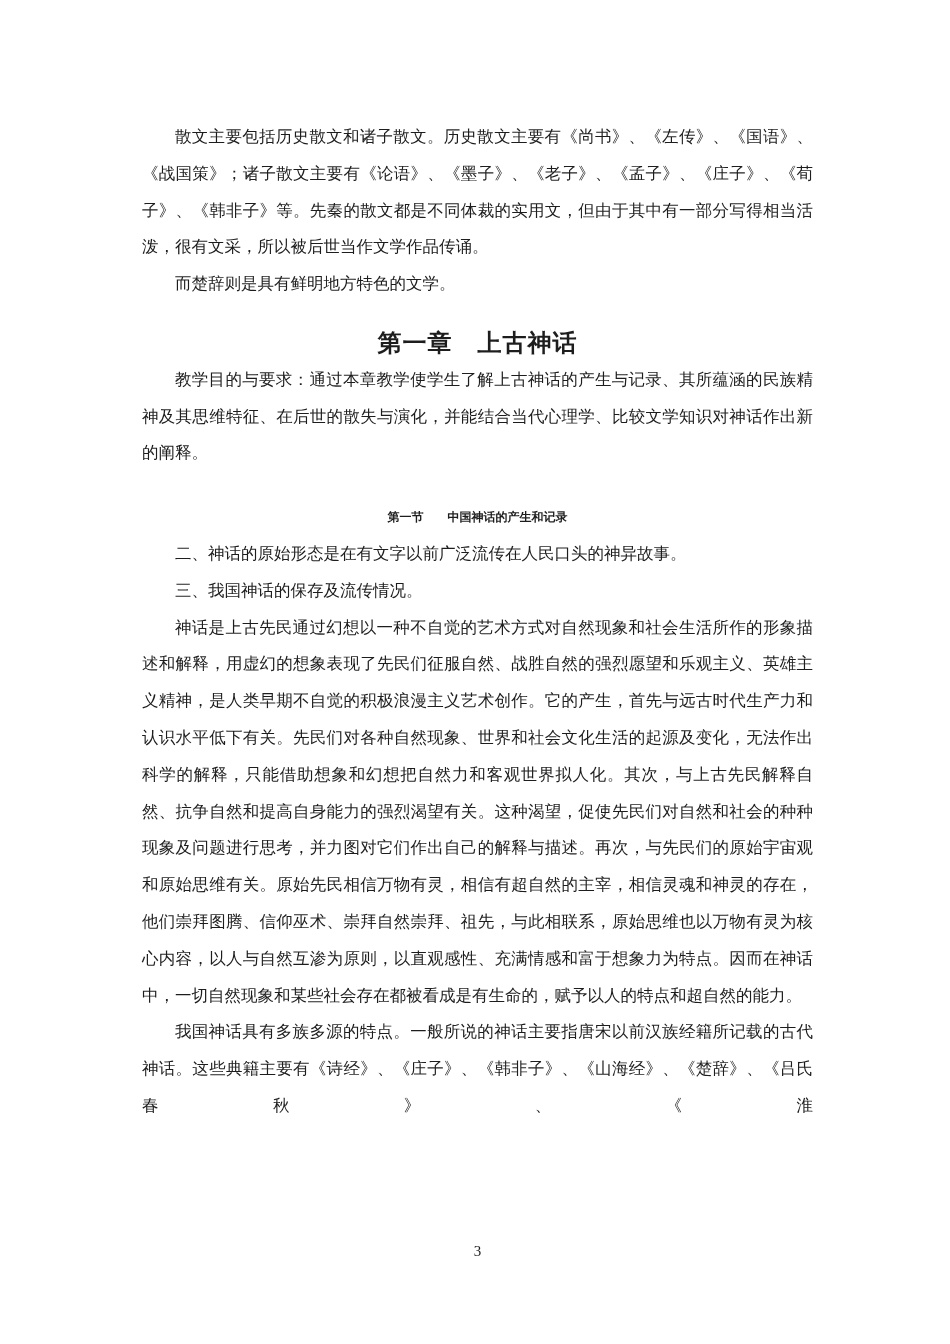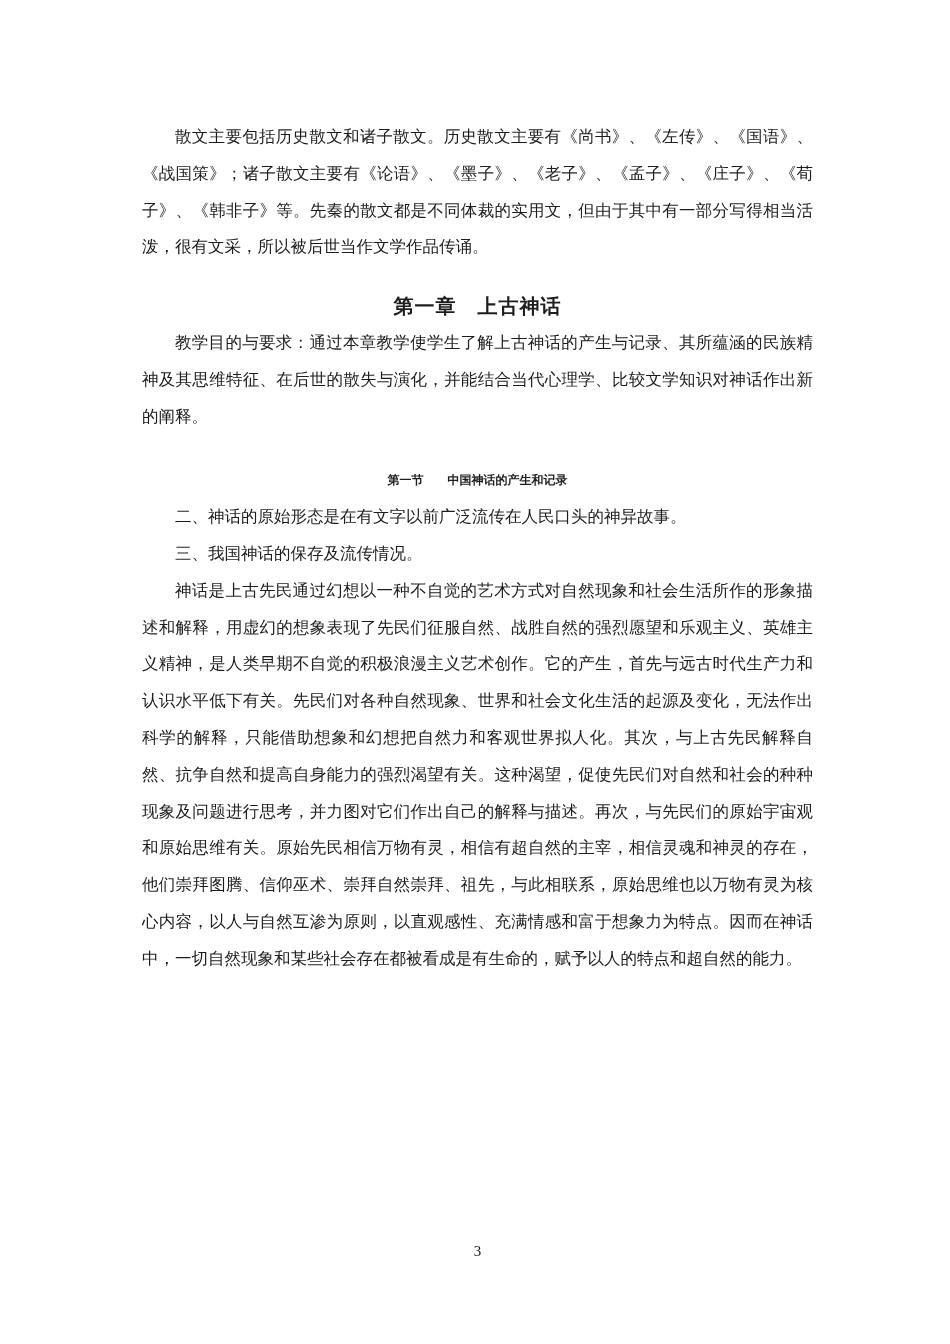--- a/index.html
+++ b/index.html
@@ -29,21 +29,21 @@
   p.plain{
     margin:0;
     text-indent:2em;
     text-align:left;
   }
   .chapter-title{
     margin:22px 0 0 0;
     text-indent:0;
     text-align:center;
     font-weight:bold;
-    font-size:20px;
+    font-size:24px;
     letter-spacing:1px;
   }
   .section-title{
     margin:27px 0 0 0;
     text-indent:0;
     text-align:center;
     font-size:12px;
   }
   .fill-last{
     text-align-last:justify;
@@ -59,33 +59,35 @@
   }
 </style>
 </head>
 <body>
 
 <div class="page">
   <div class="content">
 
     <p class="body">散文主要包括历史散文和诸子散文。历史散文主要有《尚书》、《左传》、《国语》、《战国策》；诸子散文主要有《论语》、《墨子》、《老子》、《孟子》、《庄子》、《荀子》、《韩非子》等。先秦的散文都是不同体裁的实用文，但由于其中有一部分写得相当活泼，很有文采，所以被后世当作文学作品传诵。</p>
 
+    <p class="body">而楚辞则是具有鲜明地方特色的文学。</p>
 
 
     <h1 class="chapter-title">第一章　上古神话</h1>
 
 
     <p class="body">教学目的与要求：通过本章教学使学生了解上古神话的产生与记录、其所蕴涵的民族精神及其思维特征、在后世的散失与演化，并能结合当代心理学、比较文学知识对神话作出新的阐释。</p>
 
     <h2 class="section-title">第一节　　中国神话的产生和记录</h2>
 
 
     <p class="plain">二、神话的原始形态是在有文字以前广泛流传在人民口头的神异故事。</p>
 
     <p class="plain">三、我国神话的保存及流传情况。</p>
 
     <p class="body">神话是上古先民通过幻想以一种不自觉的艺术方式对自然现象和社会生活所作的形象描述和解释，用虚幻的想象表现了先民们征服自然、战胜自然的强烈愿望和乐观主义、英雄主义精神，是人类早期不自觉的积极浪漫主义艺术创作。它的产生，首先与远古时代生产力和认识水平低下有关。先民们对各种自然现象、世界和社会文化生活的起源及变化，无法作出科学的解释，只能借助想象和幻想把自然力和客观世界拟人化。其次，与上古先民解释自然、抗争自然和提高自身能力的强烈渴望有关。这种渴望，促使先民们对自然和社会的种种现象及问题进行思考，并力图对它们作出自己的解释与描述。再次，与先民们的原始宇宙观和原始思维有关。原始先民相信万物有灵，相信有超自然的主宰，相信灵魂和神灵的存在，他们崇拜图腾、信仰巫术、崇拜自然崇拜、祖先，与此相联系，原始思维也以万物有灵为核心内容，以人与自然互渗为原则，以直观感性、充满情感和富于想象力为特点。因而在神话中，一切自然现象和某些社会存在都被看成是有生命的，赋予以人的特点和超自然的能力。</p>
 
+    <p class="body fill-last">我国神话具有多族多源的特点。一般所说的神话主要指唐宋以前汉族经籍所记载的古代神话。这些典籍主要有《诗经》、《庄子》、《韩非子》、《山海经》、《楚辞》、《吕氏春秋》、《淮</p>
 
   </div>
 
   <div class="page-number">3</div>
 </div>
 
 </body></html>

